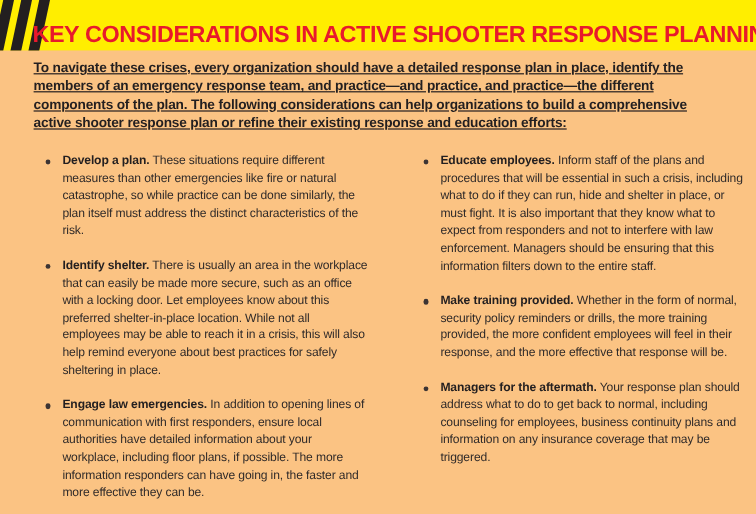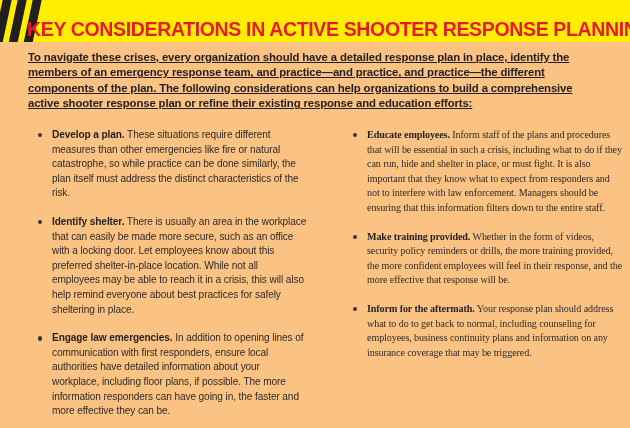--- a/index.html
+++ b/index.html
@@ -90,21 +90,21 @@
     width: 520px;
     height: 300px;
   }
 
   .column {
     position: absolute;
     top: 0;
     width: 270px;
   }
   .column.left  { left: 37px; }
-  .column.right { left: 352px; font-family: Liberation Serif, serif; }
+  .column.right { left: 352px; }
 
   .bullet-item {
     position: relative;
     padding-left: 15px;
     margin-bottom: 14px;
     font-size: 10.1px;
     line-height: 14.6px;
     color: #231f20;
     letter-spacing: -0.1px;
   }
@@ -160,23 +160,23 @@
       </div>
     </div>
 
     <div class="column right">
       <div class="bullet-item">
         <span class="bullet-dot"></span>
         <span class="bullet-lead">Educate employees.</span><span class="bullet-body"> Inform staff of the plans and procedures that will be essential in such a crisis, including what to do if they can run, hide and shelter in place, or must fight. It is also important that they know what to expect from responders and not to interfere with law enforcement. Managers should be ensuring that this information filters down to the entire staff.</span>
       </div>
       <div class="bullet-item">
         <span class="bullet-dot"></span>
-        <span class="bullet-lead">Make training provided.</span><span class="bullet-body"> Whether in the form of videos, security policy reminders or drills, the more training provided, the more confident employees will feel in their response, and the more effective that response will be.</span>
+        <span class="bullet-lead">Make training provided.</span><span class="bullet-body"> Whether in the form of normal, security policy reminders or drills, the more training provided, the more confident employees will feel in their response, and the more effective that response will be.</span>
       </div>
       <div class="bullet-item">
         <span class="bullet-dot"></span>
-        <span class="bullet-lead">Inform for the aftermath.</span><span class="bullet-body"> Your response plan should address what to do to get back to normal, including counseling for employees, business continuity plans and information on any insurance coverage that may be triggered.</span>
+        <span class="bullet-lead">Managers for the aftermath.</span><span class="bullet-body"> Your response plan should address what to do to get back to normal, including counseling for employees, business continuity plans and information on any insurance coverage that may be triggered.</span>
       </div>
     </div>
 
   </div>
 
 </div>
 
 </body></html>

